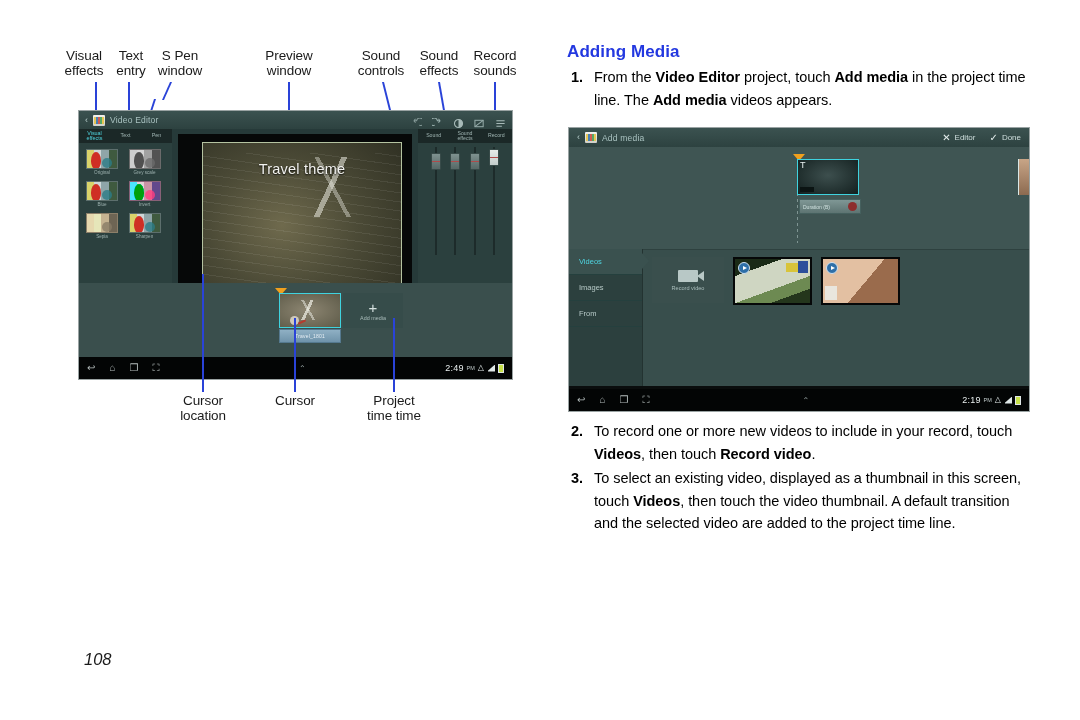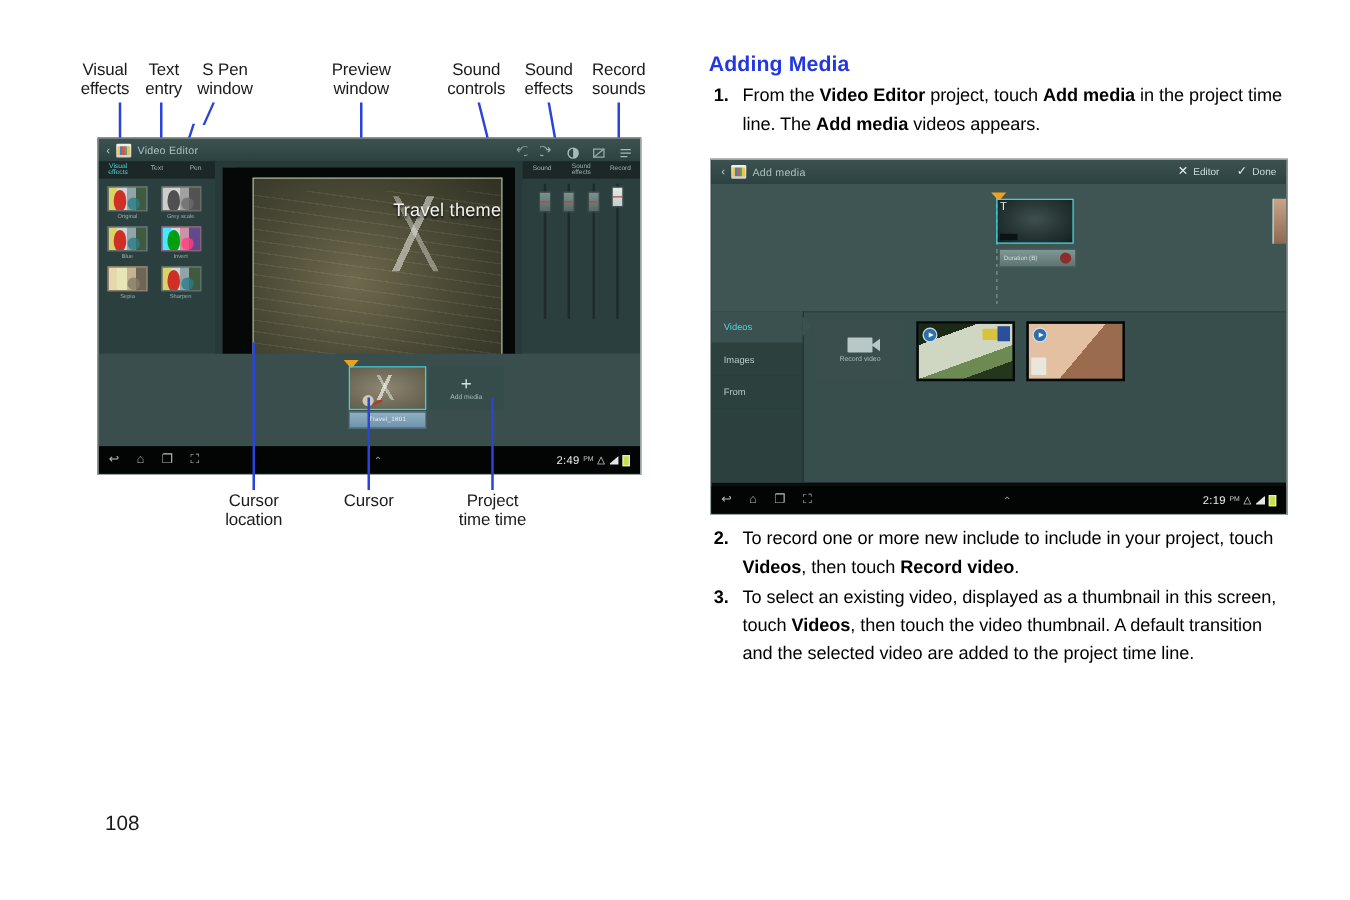--- a/index.html
+++ b/index.html
@@ -86,21 +86,21 @@
       radial-gradient(ellipse at 40% 45%, #6f6a4d 0%, #4b4a36 45%, #2b2c20 100%);
     border:1px solid #b5c3a1;box-sizing:border-box;overflow:hidden;}
   .pv-note{position:absolute;left:-10px;top:10px;width:150%;height:160%;
     background:repeating-linear-gradient(8deg, rgba(255,255,255,.07) 0 1px, transparent 1px 9px);}
   .pv-plane{position:absolute;right:6px;top:14px;width:120px;height:60px;
     background:linear-gradient(115deg,transparent 45%,rgba(235,235,225,.55) 45%,rgba(235,235,225,.55) 49%,transparent 49%),
                linear-gradient(62deg,transparent 47%,rgba(220,220,210,.45) 47%,rgba(220,220,210,.45) 50%,transparent 50%);}
   .pv-circle{position:absolute;left:30px;bottom:-6px;width:44px;height:44px;border-radius:50%;
     background:radial-gradient(circle at 40% 40%,#d8d2c4,#8d8878);opacity:.75;}
   .pv-needle{position:absolute;left:44px;bottom:12px;width:22px;height:2px;background:#c23a2a;transform:rotate(-28deg);}
-  .pv-text{position:absolute;left:0;right:0;top:18px;text-align:right;
+  .pv-text{position:absolute;left:0;right:0;top:18px;text-align:center;
     color:#f2f2ef;font-size:14.5px;letter-spacing:.2px;text-shadow:0 1px 2px #000;}
   .pv-ruler{position:absolute;left:6px;top:5px;bottom:24px;width:9px;
     background:linear-gradient(#3a4f4d,#334644);
     border-right:1px solid #55706d;}
   .pv-ruler i{position:absolute;left:1px;width:7px;height:1px;background:#7d9a96;display:block;}
   .pv-ctrl{position:absolute;left:6px;right:6px;bottom:2px;height:16px;
     background:#33484666;display:flex;align-items:center;}
   .pv-time-a{color:#49d6e2;font-size:6.5px;background:#1d2e2d;padding:1px 3px;margin-left:4px;letter-spacing:.3px;}
   .pv-play{flex:1;text-align:center;color:#c9d8d6;font-size:8px;letter-spacing:1px;}
   .pv-time-b{color:#9fb3b1;font-size:6.2px;margin-right:6px;letter-spacing:.3px;}
@@ -202,21 +202,21 @@
   
   .heading{position:absolute;left:567px;top:42px;color:#2338e0;font-size:17px;font-weight:bold;letter-spacing:.1px;}
   .steps{position:absolute;left:567px;width:470px;}
   .step{display:flex;margin-bottom:2px;}
   .step .num{width:27px;flex:none;font-weight:bold;font-size:14.5px;line-height:22.5px;text-align:right;padding-right:11px;box-sizing:border-box;}
   .step .txt{font-size:14.5px;line-height:22.5px;letter-spacing:-.05px;}
   .step .txt b{font-weight:bold;}
   #steps-top{top:66px;}
   #steps-bottom{top:420px;}
 
-  .folio{position:absolute;left:84px;top:650px;font-size:16.5px;color:#1a1a1a;}
+  .folio{position:absolute;left:84px;top:650px;font-size:16.5px;color:#1a1a1a;font-style:italic;}
 </style>
 </head>
 <body>
 
 <div class="page">
 
   <div class="callout" style="left:58px;top:48px;width:52px;">Visual
 effects</div>
   <div class="callout" style="left:110px;top:48px;width:42px;">Text
 entry</div>
@@ -540,21 +540,21 @@
         <span class="wifi-g">△</span>
         <span class="bars"></span>
         <span class="batt"></span>
       </span>
     </div>
   </div>
 
   <div class="steps" id="steps-bottom">
       <div class="step">
         <div class="num">2.</div>
-        <div class="txt"><span>To record one or more new include to include in your project, touch </span><b>Videos</b><span>, then touch </span><b>Record video</b><span>.</span></div>
+        <div class="txt"><span>To record one or more new videos to include in your record, touch </span><b>Videos</b><span>, then touch </span><b>Record video</b><span>.</span></div>
       </div>
       <div class="step">
         <div class="num">3.</div>
         <div class="txt"><span>To select an existing video, displayed as a thumbnail in this screen, touch </span><b>Videos</b><span>, then touch the video thumbnail. A default transition and the selected video are added to the project time line.</span></div>
       </div>
     </div>
 
   <div class="folio">108</div>
 </div>
 

